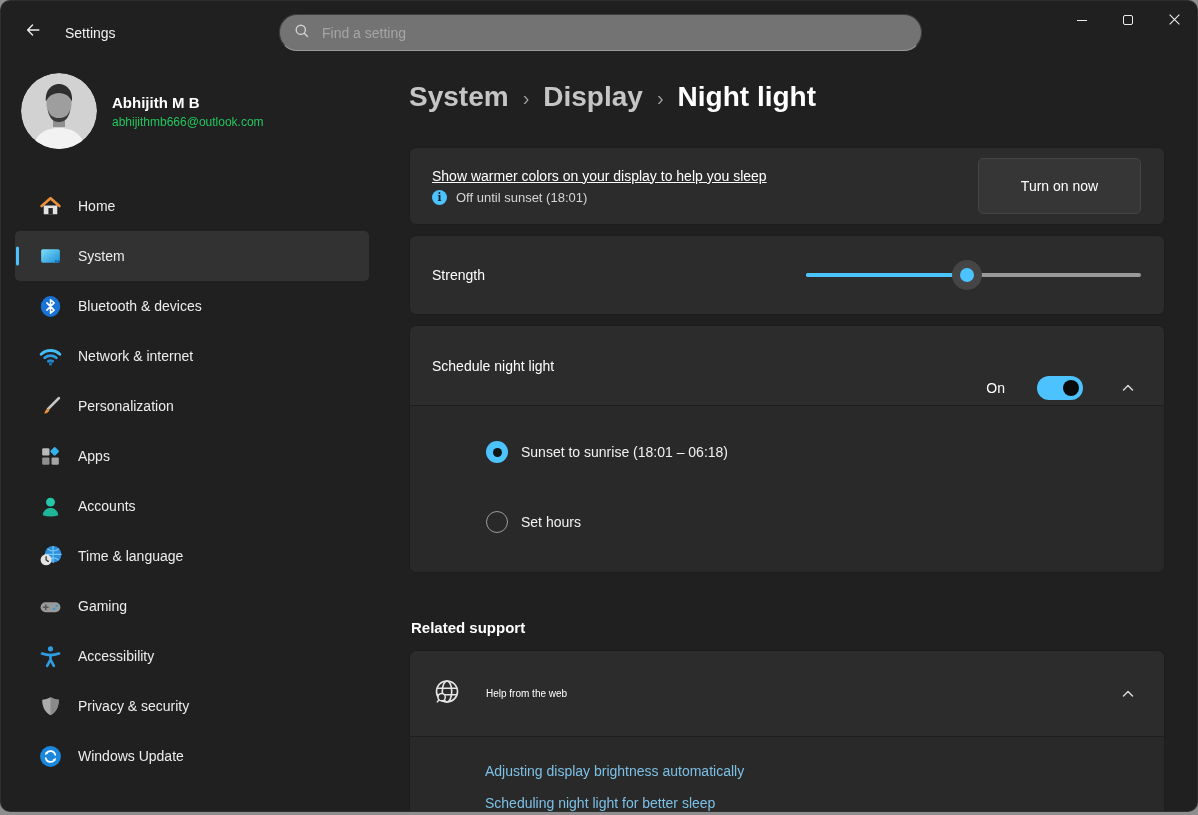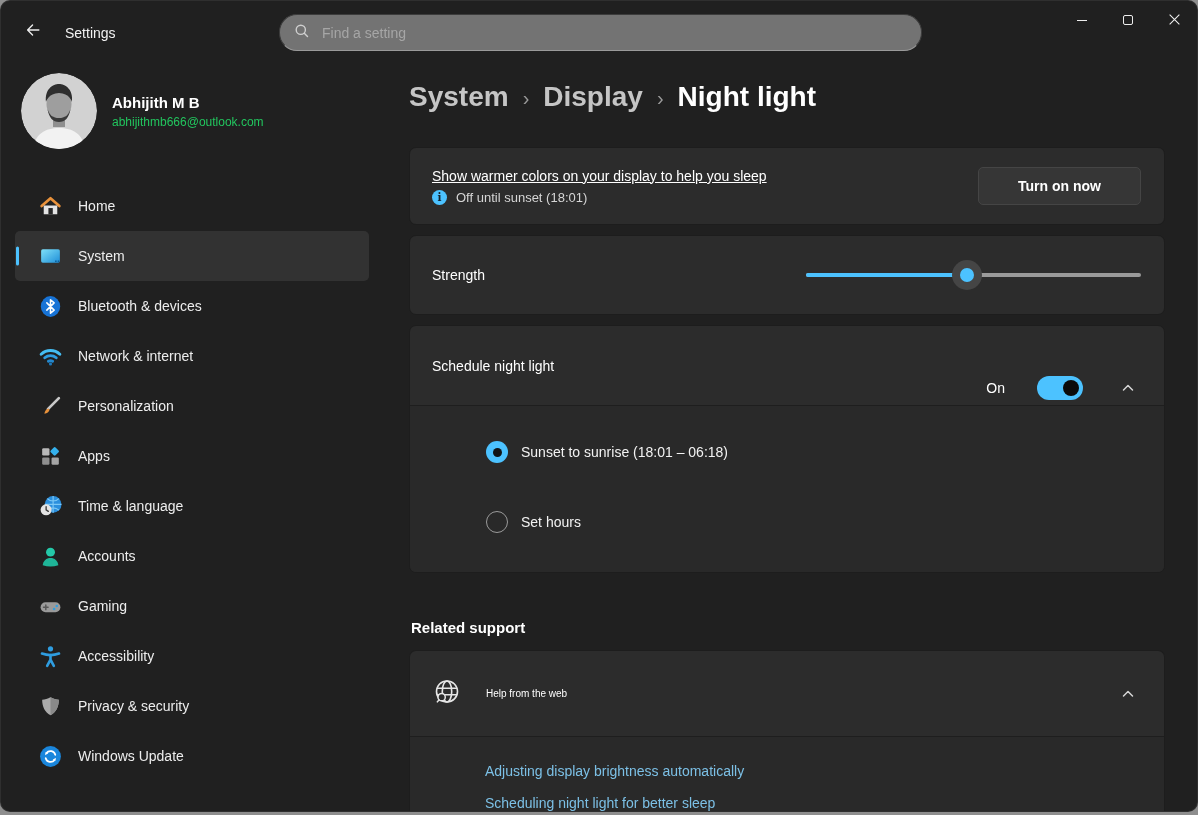--- a/index.html
+++ b/index.html
@@ -67,22 +67,22 @@
   .warm-title { font-size:14px; color:#ffffff;text-decoration:underline; }
   .warm-status { display:flex; align-items:center; margin-top:6px; }
   .info-badge {
     width:15px; height:15px; border-radius:50%; background:#4cc2ff; color:#15232d;
     font-size:10.5px; font-weight:700; display:flex; align-items:center; justify-content:center;
     font-family:"DejaVu Serif",serif; flex:0 0 auto;
   }
   .warm-status-text { margin-left:9px; font-size:13px; color:#d6d6d6; }
   .btn {
     background:#363636; border:1px solid #454545; border-radius:5px;
-    color:#fff; font-size:14px; padding:0 20px; height:38px; min-width:163px;
-    font-family:inherit; cursor:pointer;font-weight:bold;
+    color:#fff; font-size:14px; padding:0 20px; height:56px; min-width:163px;
+    font-family:inherit; cursor:pointer;
   }
   
   .card-strength { height:80px; display:flex; align-items:center; padding-left:22px; margin-bottom:10px; }
   .row-label { font-size:14px; color:#ffffff; }
   .slider { position:absolute; right:23px; top:50%; transform:translateY(-50%); width:335px; height:30px; cursor:pointer; }
   .slider-track { position:absolute; left:0; right:0; top:13px; height:4px; border-radius:2px; background:#9a9a9a; }
   .slider-fill { position:absolute; left:0; top:13px; height:4px; border-radius:2px; background:#4cc2ff; }
   .slider-thumb {
     position:absolute; top:0; width:30px; height:30px; border-radius:50%; background:#454545;
     display:flex; align-items:center; justify-content:center;
@@ -246,37 +246,37 @@
               <rect x="13" y="13" width="7" height="7" rx="1.2" fill="#a5a5a5"></rect>
               <rect x="12.8" y="3.8" width="6.5" height="6.5" rx="1.2" fill="#35b2ee" transform="rotate(45 16 7)"></rect>
             </svg>
         </span>
         <span class="nav-label">Apps</span>
       </div>
 
       <div class="nav-item">
         <span class="nav-ic">
           <svg width="25" height="25" viewBox="0 0 24 24">
+              <circle cx="12" cy="7.8" r="4.3" fill="#24c8a8"></circle>
+              <path d="M4.5 20.5c.5-4.5 3.5-7 7.5-7s7 2.5 7.5 7c-2.5.8-5 1.2-7.5 1.2s-5-.4-7.5-1.2z" fill="#1fb598"></path>
+            </svg>
+        </span>
+        <span class="nav-label">Accounts</span>
+      </div>
+
+      <div class="nav-item">
+        <span class="nav-ic">
+          <svg width="25" height="25" viewBox="0 0 24 24">
               <circle cx="14.5" cy="10" r="8" fill="#2b8fdd"></circle>
               <path d="M6.5 10h16M14.5 2v16M9 4.5c3 3 8 3 11 0M9 15.5c3-3 8-3 11 0" stroke="#7cc8f5" stroke-width="1.1" fill="none"></path>
               <circle cx="7.8" cy="15.2" r="5.3" fill="#e3e3e3"></circle>
               <path d="M7.8 12.2v3l2.1 1.5" stroke="#3a3a3a" stroke-width="1.3" fill="none" stroke-linecap="round"></path>
             </svg>
         </span>
         <span class="nav-label">Time &amp; language</span>
-      </div>
-
-      <div class="nav-item">
-        <span class="nav-ic">
-          <svg width="25" height="25" viewBox="0 0 24 24">
-              <circle cx="12" cy="7.8" r="4.3" fill="#24c8a8"></circle>
-              <path d="M4.5 20.5c.5-4.5 3.5-7 7.5-7s7 2.5 7.5 7c-2.5.8-5 1.2-7.5 1.2s-5-.4-7.5-1.2z" fill="#1fb598"></path>
-            </svg>
-        </span>
-        <span class="nav-label">Accounts</span>
       </div>
 
       <div class="nav-item">
         <span class="nav-ic">
           <svg width="25" height="25" viewBox="0 0 24 24">
               <rect x="2.5" y="8" width="19" height="9.5" rx="4.7" fill="#9a9a9a"></rect>
               <path d="M7.5 10.6v4.4M5.3 12.8h4.4" stroke="#565656" stroke-width="1.4" stroke-linecap="round"></path>
               <circle cx="15.4" cy="14.4" r="1.2" fill="#2f9de0"></circle>
               <circle cx="18" cy="11.6" r="1.2" fill="#2f9de0"></circle>
             </svg>

